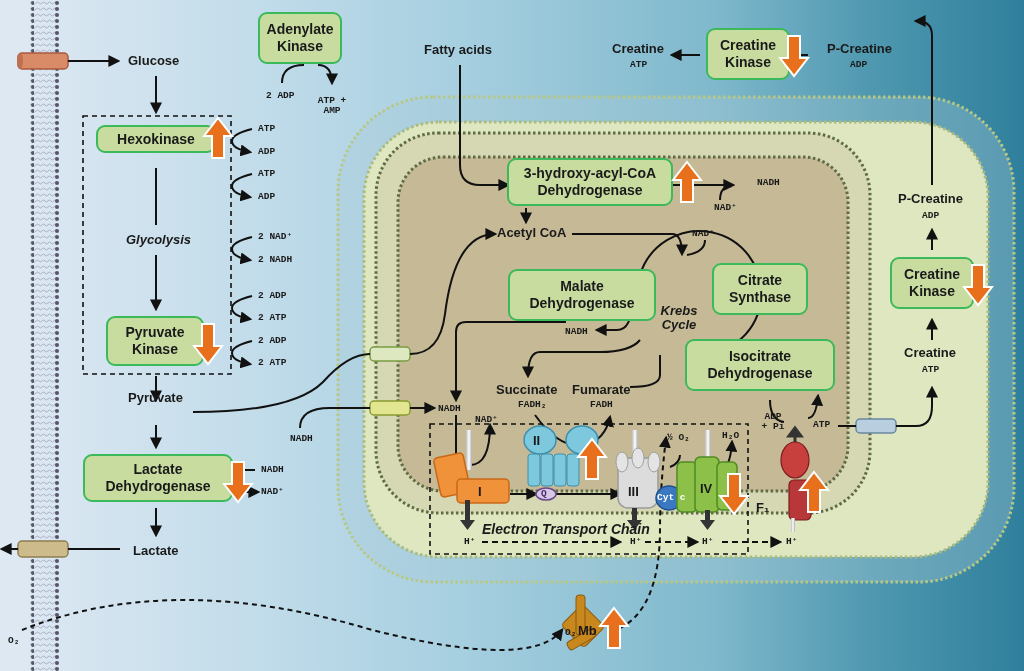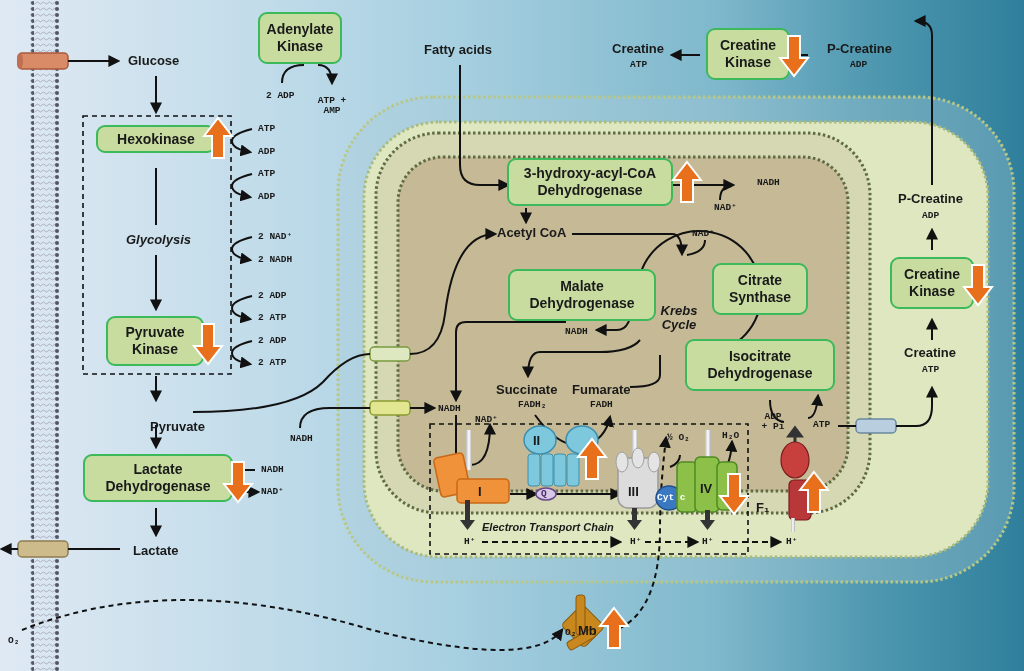--- a/index.html
+++ b/index.html
@@ -260,31 +260,31 @@
   </svg>
 <svg class="arr" style="left:798px;top:470px;" viewBox="0 0 32 44">
     <path d="M16,2 L30,20 L22,20 L22,42 L10,42 L10,20 L2,20Z" fill="#e8701c" stroke="#fff" stroke-width="2"></path>
   </svg>
 <svg class="arr" style="left:598px;top:606px;" viewBox="0 0 32 44">
     <path d="M16,2 L30,20 L22,20 L22,42 L10,42 L10,20 L2,20Z" fill="#e8701c" stroke="#fff" stroke-width="2"></path>
   </svg>
 
 <div class="lbl lg" style="left:128px;top:54px;">Glucose</div>
 <div class="lbl lg it" style="left:126px;top:233px;">Glycolysis</div>
-<div class="lbl lg" style="left:128px;top:420px;margin-left:22px;">Pyruvate</div>
+<div class="lbl lg" style="left:128px;top:391px;">Pyruvate</div>
 <div class="lbl lg" style="left:133px;top:544px;">Lactate</div>
 <div class="lbl sm" style="left:8px;top:636px;">O₂</div>
 <div class="lbl lg" style="left:424px;top:43px;">Fatty acids</div>
 <div class="lbl lg" style="left:497px;top:226px;">Acetyl CoA</div>
 <div class="lbl lg it" style="left:657px;top:304px;width:44px;white-space:normal;">Krebs Cycle</div>
 <div class="lbl lg" style="left:496px;top:383px;">Succinate</div>
 <div class="lbl lg" style="left:572px;top:383px;">Fumarate</div>
 <div class="lbl sm" style="left:518px;top:400px;">FADH₂</div>
 <div class="lbl sm" style="left:590px;top:400px;">FADH</div>
-<div class="lbl it" style="left:482px;top:522px;font-size:11px;">Electron Transport Chain</div>
+<div class="lbl it" style="left:482px;top:522px;font-size:14px;">Electron Transport Chain</div>
 
 <div class="lbl lg" style="left:612px;top:42px;">Creatine</div>
 <div class="lbl sm" style="left:630px;top:60px;">ATP</div>
 <div class="lbl lg" style="left:827px;top:42px;">P-Creatine</div>
 <div class="lbl sm" style="left:850px;top:60px;">ADP</div>
 <div class="lbl lg" style="left:898px;top:192px;">P-Creatine</div>
 <div class="lbl sm" style="left:922px;top:211px;">ADP</div>
 <div class="lbl lg" style="left:904px;top:346px;">Creatine</div>
 <div class="lbl sm" style="left:922px;top:365px;">ATP</div>
 

